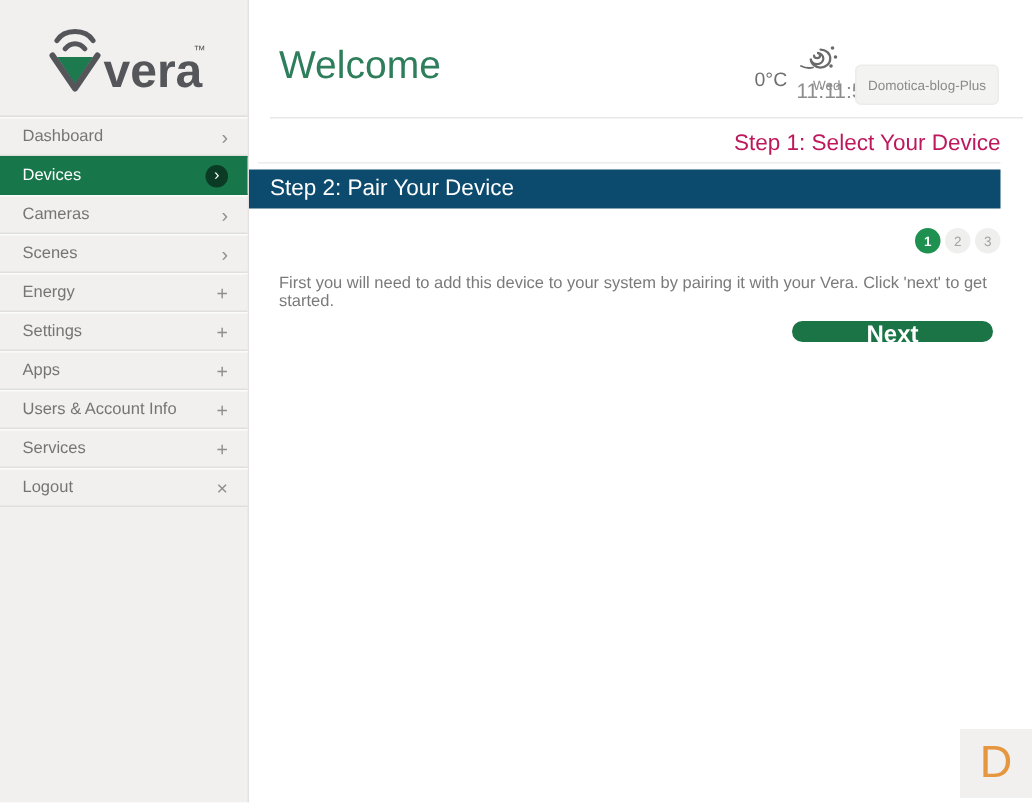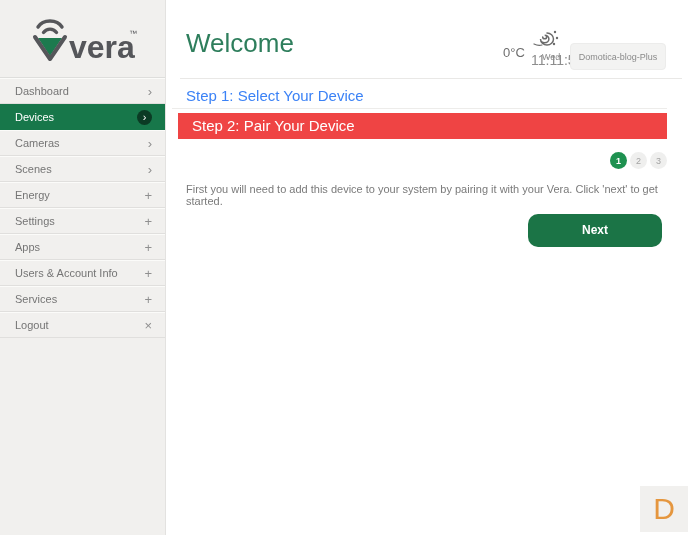--- a/index.html
+++ b/index.html
@@ -41,38 +41,38 @@
 
   .controller-box { position:absolute; left:404px; top:43px; width:96px; height:27px;
                     background:#f3f3f2; border:1px solid #ececeb; border-radius:4px;
                     display:flex; align-items:center; justify-content:center;
                     font-size:9px; color:#8a8a8a; cursor:pointer; }
 
   .header-divider { position:absolute; left:14px; right:8px; top:78px;
                     border-top:1px solid #e9e8e6; }
 
   .step1-header { position:absolute; left:6px; right:23px; top:84px; height:25px;
-                  line-height:24px; padding-left:14px; font-size:15px; color:#3b82f6;
-                  border-bottom:1px solid #edecea; cursor:pointer; }
-  .step2-header { position:absolute; left:12px; right:23px; top:113px; height:26px;
+                  line-height:24px; padding-left:14px; font-size:15px; color:#be185d;
+                  border-bottom:1px solid #edecea; cursor:pointer;text-align:right; }
+  .step2-header { position:absolute; left:0; right:23px; top:113px; height:26px;
                   line-height:26px; padding-left:14px; font-size:15px; color:#fff;
-                  background:#ef4444; cursor:pointer; }
+                  background:#0c4a6e; cursor:pointer; }
 
   .steps { position:absolute; top:152px; right:23px; display:flex; gap:3px; }
   .step-dot { width:17px; height:17px; border-radius:50%; background:#efefee;
               color:#a3a3a3; font-size:9px; display:flex; align-items:center;
               justify-content:center; cursor:pointer; }
   .step-dot.active { background:#1e9150; color:#fff; font-weight:bold; }
 
   .description { position:absolute; left:20px; top:183px; right:30px;
                  font-size:11px; color:#7a7a7a; }
 
-  .next-button { position:absolute; top:214px; right:28px; width:134px; height:33px;
+  .next-button { position:absolute; top:214px; right:28px; width:134px; height:14px;
                  background:#1b7446; border:none; border-radius:10px; color:#fff;
-                 font-size:12px; font-weight:bold; line-height:19px; text-align:center;
+                 font-size:16px; font-weight:bold; line-height:19px; text-align:center;
                  cursor:pointer; font-family:"Liberation Sans", sans-serif; }
 
   .watermark-box { position:absolute; right:2px; bottom:3px; width:48px; height:46px;
                    background:#f1f0ee; display:flex; align-items:center; justify-content:center; }
   .watermark-letter { font-size:30px; color:#e5963e; }
 </style>
 </head>
 <body>
 
 <div class="screen">

